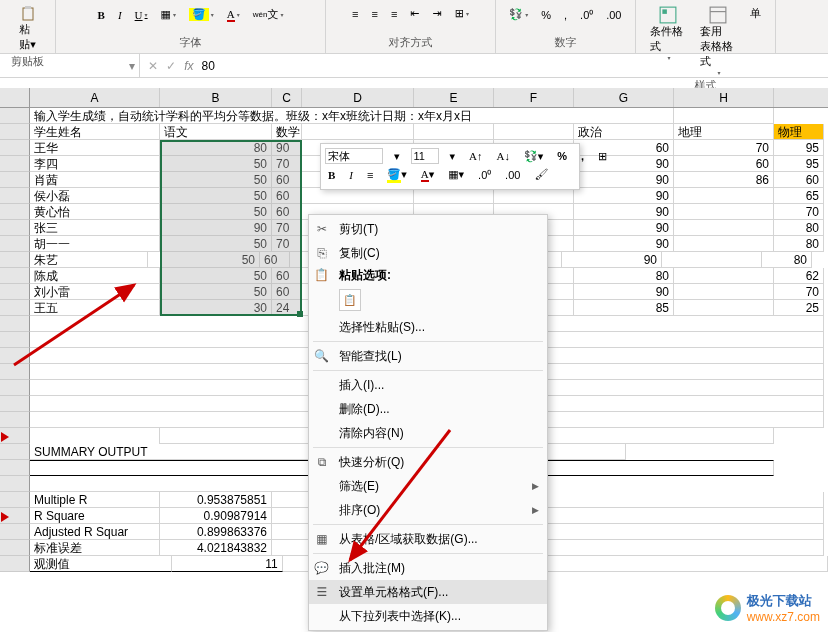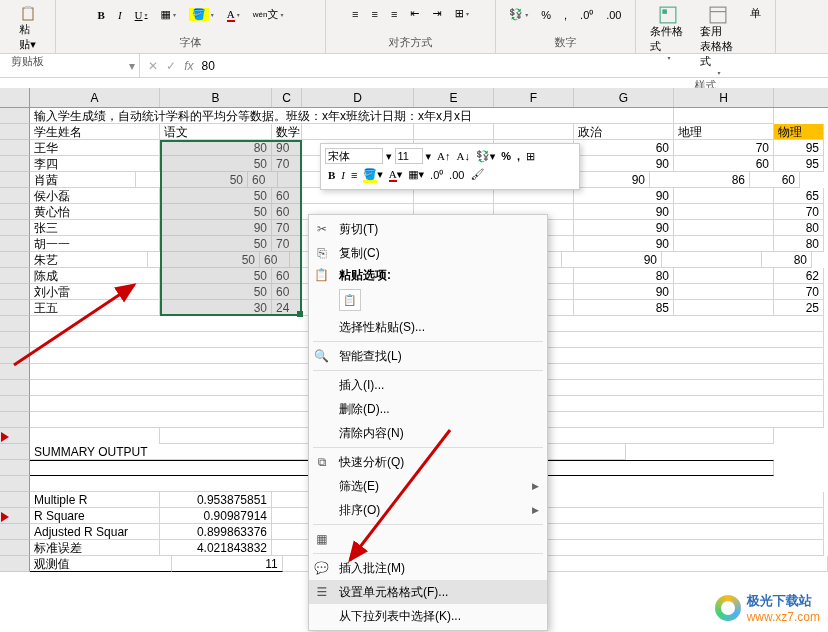--- a/index.html
+++ b/index.html
@@ -36,21 +36,21 @@
 
 .selection-rect { position: absolute; border: 2px solid #217346; background: rgba(180,180,180,0.4); pointer-events: none; z-index: 5; }
 .selection-handle { position: absolute; width: 6px; height: 6px; background: #217346; right: -3px; bottom: -3px; }
 
 
 .red-arrow { position: absolute; pointer-events: none; z-index: 30; }
 .red-indicator { position: absolute; width: 0; height: 0; border-top: 5px solid transparent; border-bottom: 5px solid transparent; border-left: 8px solid #c00; }
 
 
 .mini-toolbar { position: absolute; left: 320px; top: 143px; width: 260px; background: #fff; border: 1px solid #ccc; box-shadow: 2px 2px 6px rgba(0,0,0,0.2); padding: 4px; z-index: 20; }
-.mini-row { display: flex; align-items: center; gap: 0; margin-bottom: 2px; }
+.mini-row { display: flex; align-items: center; gap: 8px; margin-bottom: 2px; }
 .mini-item { padding: 1px 3px; font-size: 11px; }
 .font-select { border: 1px solid #ccc; font-size: 11px; padding: 1px 2px; }
 
 
 .context-menu { position: absolute; left: 308px; top: 214px; width: 240px; background: #fafafa; border: 1px solid #ccc; box-shadow: 2px 2px 8px rgba(0,0,0,0.25); z-index: 25; padding: 2px 0; }
 .menu-item { display: flex; align-items: center; height: 24px; padding: 0 8px 0 4px; font-size: 12px; gap: 8px; }
 .menu-item:hover, .menu-item.hover { background: #e3e3e3; }
 .menu-icon { width: 18px; height: 18px; display: flex; align-items: center; justify-content: center; color: #555; }
 .menu-sep { height: 1px; background: #ddd; margin: 2px 4px; }
 .menu-arrow { margin-left: auto; font-size: 9px; color: #666; }
@@ -219,21 +219,21 @@
     <div class="cell" style="width:30px">70</div>
     <div class="cell" style="width:112px"></div>
         <div class="cell" style="width:80px"></div>
         <div class="cell" style="width:80px"></div>
     <div class="cell right" style="width:100px">90</div>
     <div class="cell right" style="width:100px">60</div>
     <div class="cell right" style="width:50px">95</div>
    </div>
       <div class="row">
     <div class="row-head"></div>
-    <div class="cell" style="width:106px">肖茜</div>
+    <div class="cell" style="width:130px">肖茜</div>
     <div class="cell right" style="width:112px">50</div>
     <div class="cell" style="width:30px">60</div>
     <div class="cell right" style="width:112px">80</div>
         <div class="cell" style="width:80px">文科</div>
         <div class="cell" style="width:80px"></div>
     <div class="cell right" style="width:100px">90</div>
     <div class="cell right" style="width:100px">86</div>
     <div class="cell right" style="width:50px">60</div>
    </div>
       <div class="row">
@@ -516,20 +516,21 @@
       <span class="menu-arrow">▶</span>
     </div>
   <div class="menu-item">
       <span class="menu-icon"></span>
       <span>排序(O)</span>
       <span class="menu-arrow">▶</span>
     </div>
   <div class="menu-sep"></div>
   <div class="menu-item">
       <span class="menu-icon">▦</span>
+      <span>从表格/区域获取数据(G)...</span>
     </div>
   <div class="menu-sep"></div>
   <div class="menu-item">
       <span class="menu-icon">💬</span>
       <span>插入批注(M)</span>
     </div>
   <div class="menu-item hover">
       <span class="menu-icon">☰</span>
       <span>设置单元格格式(F)...</span>
     </div>

